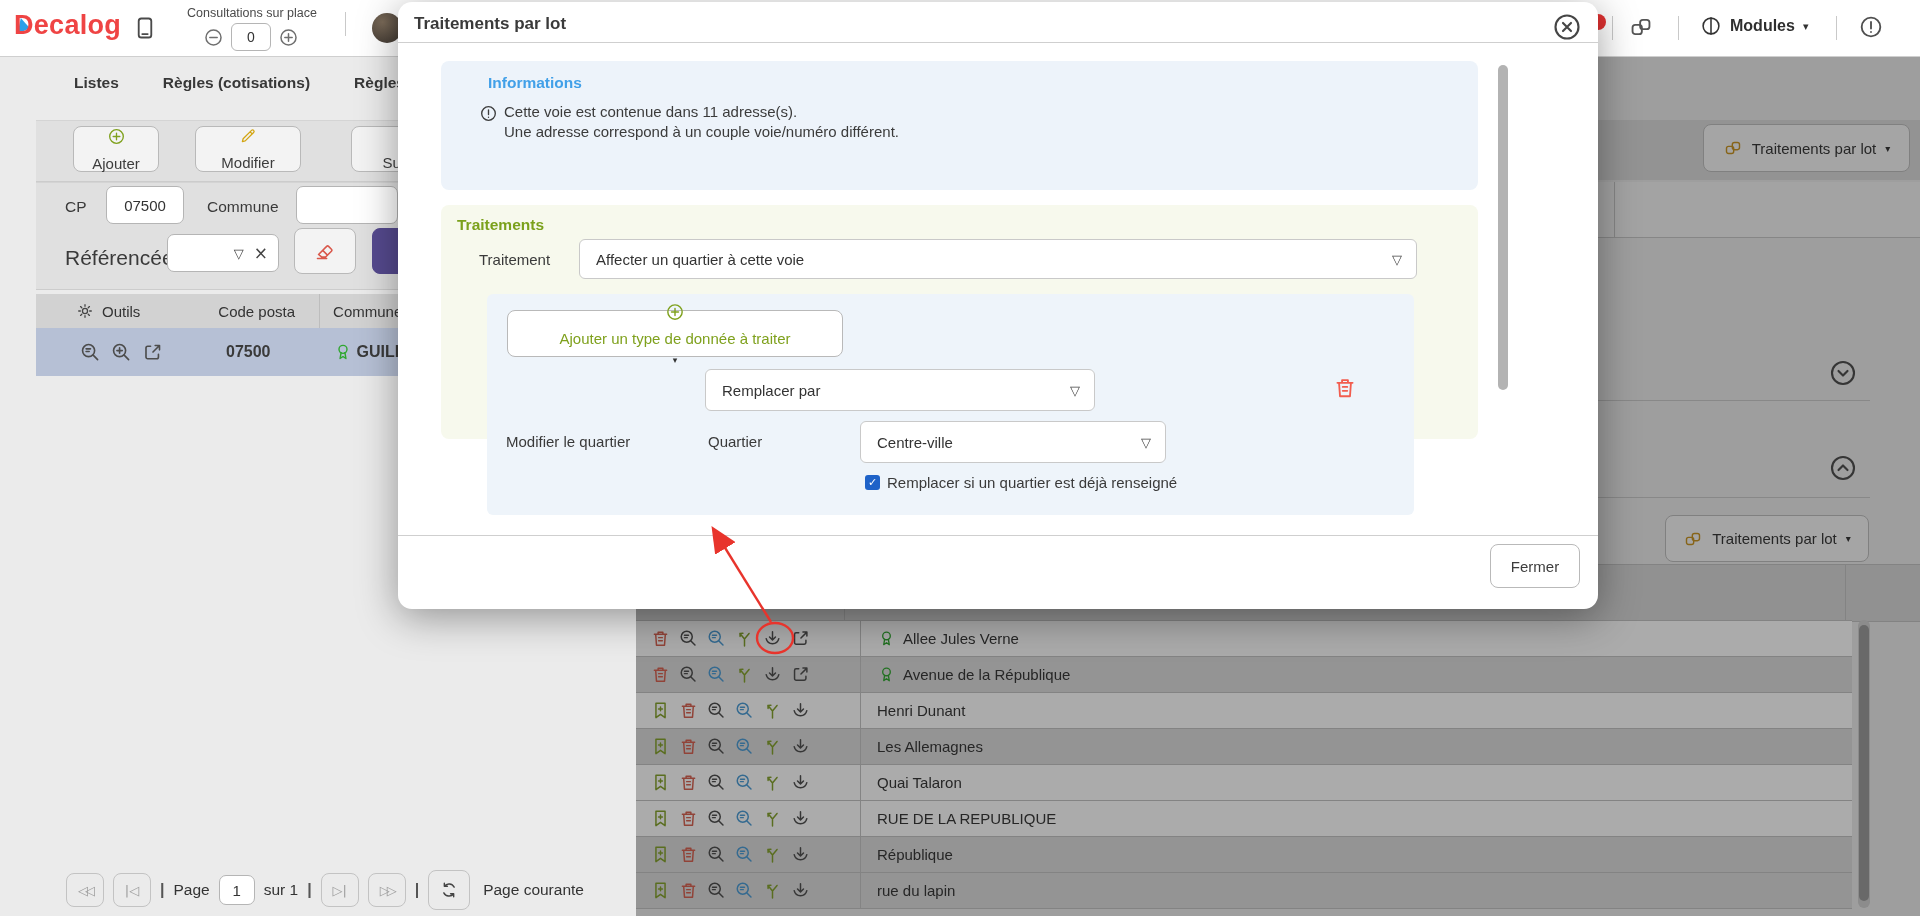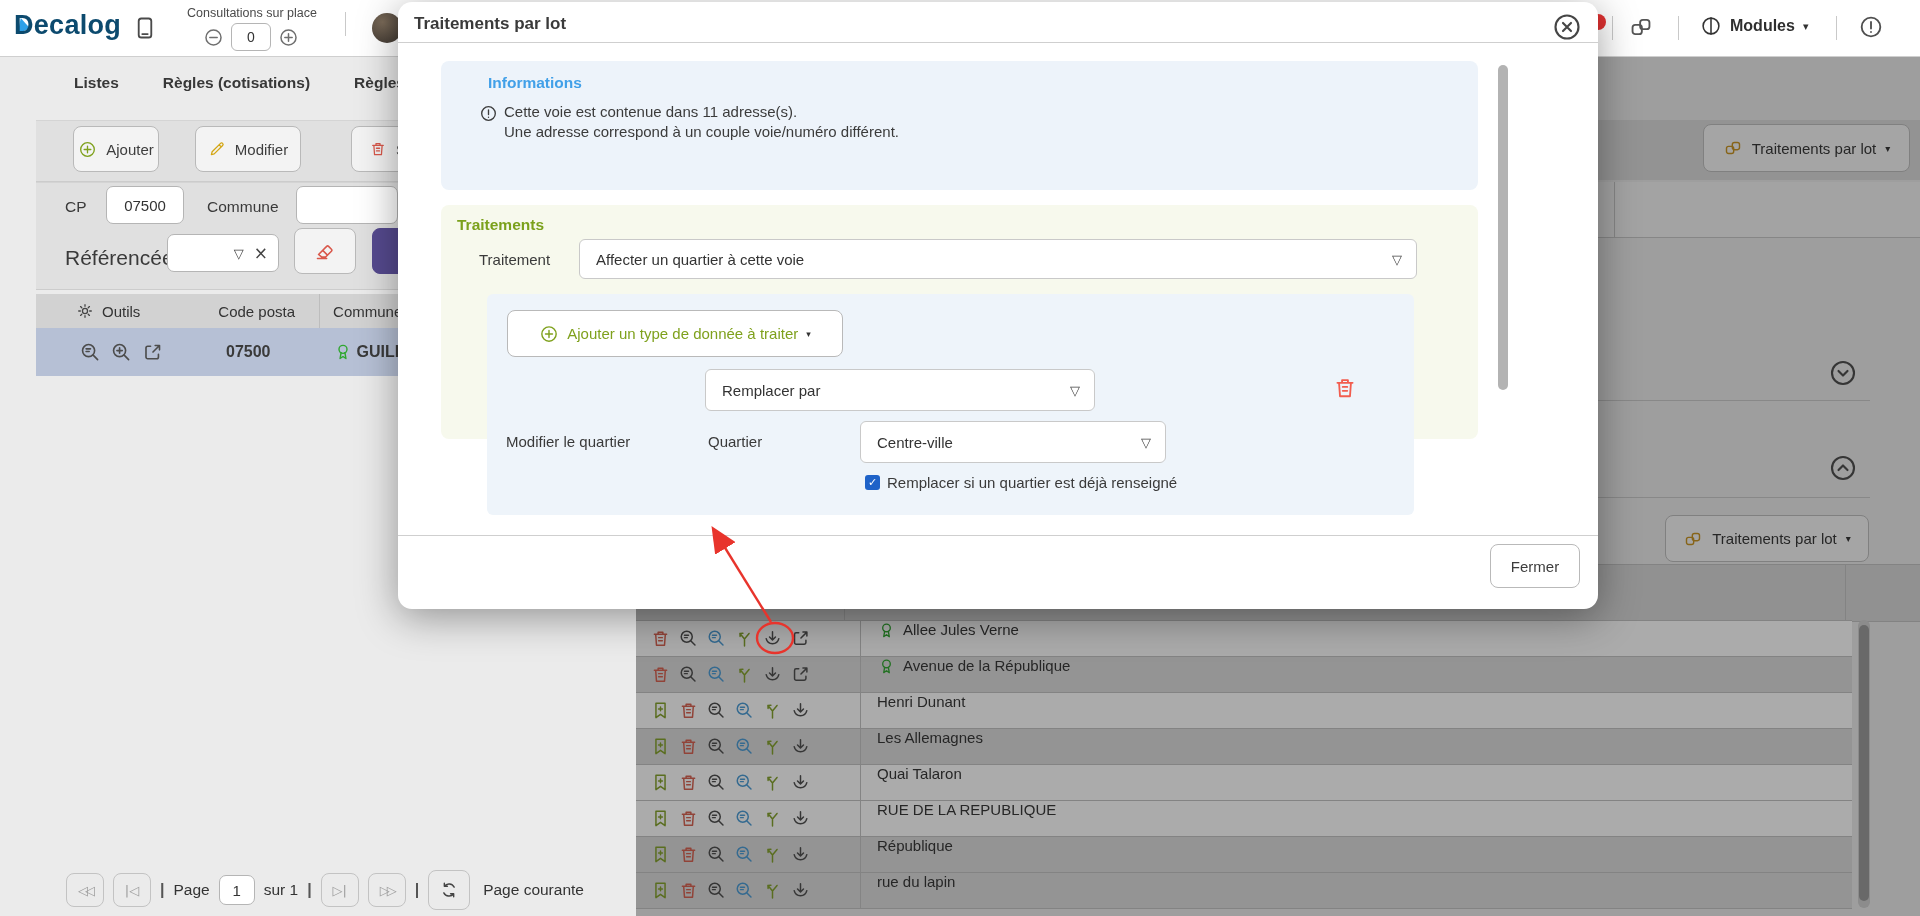--- a/index.html
+++ b/index.html
@@ -4,49 +4,49 @@
 <style>
   html,body{margin:0;padding:0;background:#888;}
   .stage{position:relative;width:1920px;height:916px;overflow:hidden;background:#ebebeb;
     font-family:"Liberation Sans",sans-serif;font-size:15px;color:#3a3a3a;}
   .abs{position:absolute;}
   .ic{display:inline-flex;width:21px;height:21px;flex:none;}
   .ic svg{width:100%;height:100%;}
   .glyph{font-family:"DejaVu Sans",sans-serif;}
   
   .topbar{left:0;top:0;width:1920px;height:56px;background:#fff;border-bottom:1px solid #cfcfcf;z-index:3;}
-  .logo{left:14px;top:10px;font-size:27px;font-weight:bold;color:#0c4a6e;letter-spacing:.3px;}
+  .logo{left:14px;top:10px;font-size:27px;font-weight:bold;color:#ef4444;letter-spacing:.3px;}
   .logo-accent{position:absolute;left:5px;top:9px;width:0;height:0;border-top:8px solid transparent;
     border-bottom:8px solid transparent;border-left:11px solid #2da0e8;transform:rotate(12deg);}
   .logo-text{position:relative;}
   .counter-box{width:38px;height:26px;border:1px solid #b5b5b5;border-radius:6px;background:#fff;
     display:flex;align-items:center;justify-content:center;font-size:14px;color:#333;}
   .vsep{width:1px;height:24px;background:#c9c9c9;}
   .avatar{width:30px;height:30px;border-radius:50%;background:radial-gradient(circle at 35% 30%,#7a6a58,#3a332e);}
   .red-dot{width:16px;height:16px;border-radius:50%;background:#e03131;}
   
   .left-panel{left:0;top:56px;width:600px;height:860px;background:#ebebeb;overflow:hidden;z-index:2;margin-left:36px;}
   .right-panel{left:600px;top:56px;width:1320px;height:860px;background:#ececec;overflow:hidden;z-index:1;}
   .dim{position:absolute;inset:0;background:rgba(15,15,15,.35);z-index:10;}
   .tab{font-size:15.5px;font-weight:bold;color:#383838;}
   .band{background:#e0e0e0;border-top:1px solid #d4d4d4;border-bottom:1px solid #cccccc;}
   .btn{display:inline-flex;align-items:center;justify-content:center;gap:9px;background:#f3f3f3;
-    border:1px solid #b9b9b9;border-radius:8px;font-size:15px;color:#3d3d3d;box-sizing:border-box;}
+    border:1px solid #b9b9b9;border-radius:8px;font-size:15px;color:#3d3d3d;box-sizing:border-box;flex-direction:column;}
   .input{background:#fff;border:1px solid #b5b5b5;border-radius:7px;box-sizing:border-box;
     display:flex;align-items:center;font-size:15px;color:#333;}
   .thead{background:#d2d2d2;display:flex;align-items:center;font-size:15px;color:#333;}
   .selrow{background:#b6c0d5;display:flex;align-items:center;}
   
   .hline{position:absolute;height:1px;background:#c9c9c9;}
   .batch-btn{display:flex;align-items:center;justify-content:center;gap:9px;background:#f6f6f6;
     border:1px solid #bdbdbd;border-radius:8px;font-size:15px;color:#333;box-sizing:border-box;}
   .street-row{height:36px;display:flex;border-bottom:1px solid #c2c2c2;background:#ffffff;box-sizing:border-box;}
   .street-row.alt{background:#dcdcdc;}
   .sr-icons{width:210px;flex:none;display:flex;align-items:center;gap:7px;padding-left:16px;border-right:1px solid #c4c4c4;}
-  .sr-name{display:flex;align-items:flex-start;gap:7px;padding-left:16px;font-size:15px;color:#333;}
+  .sr-name{display:flex;align-items:center;gap:7px;padding-left:16px;font-size:15px;color:#333;}
   .i-red{color:#d7604f}.i-dark{color:#4c4c4c}.i-blue{color:#4a9cd6}.i-olive{color:#83a12a}.i-green{color:#2fa72f}
   
   .modal{left:398px;top:2px;width:1200px;height:607px;background:#fff;border-radius:14px;z-index:50;
     box-shadow:0 8px 40px rgba(0,0,0,.38);}
   .modal-title{font-size:17px;font-weight:bold;color:#3a3a3a;}
   .infobox{background:#edf3fa;border-radius:8px;}
   .treatbox{background:#f7f9ed;border-radius:8px;}
   .bluepanel{background:#eef4fa;border-radius:6px;}
   .select{background:#fff;border:1px solid #c9c9c9;border-radius:6px;box-sizing:border-box;
     display:flex;align-items:center;justify-content:space-between;padding:0 14px 0 16px;font-size:15px;color:#333;}

